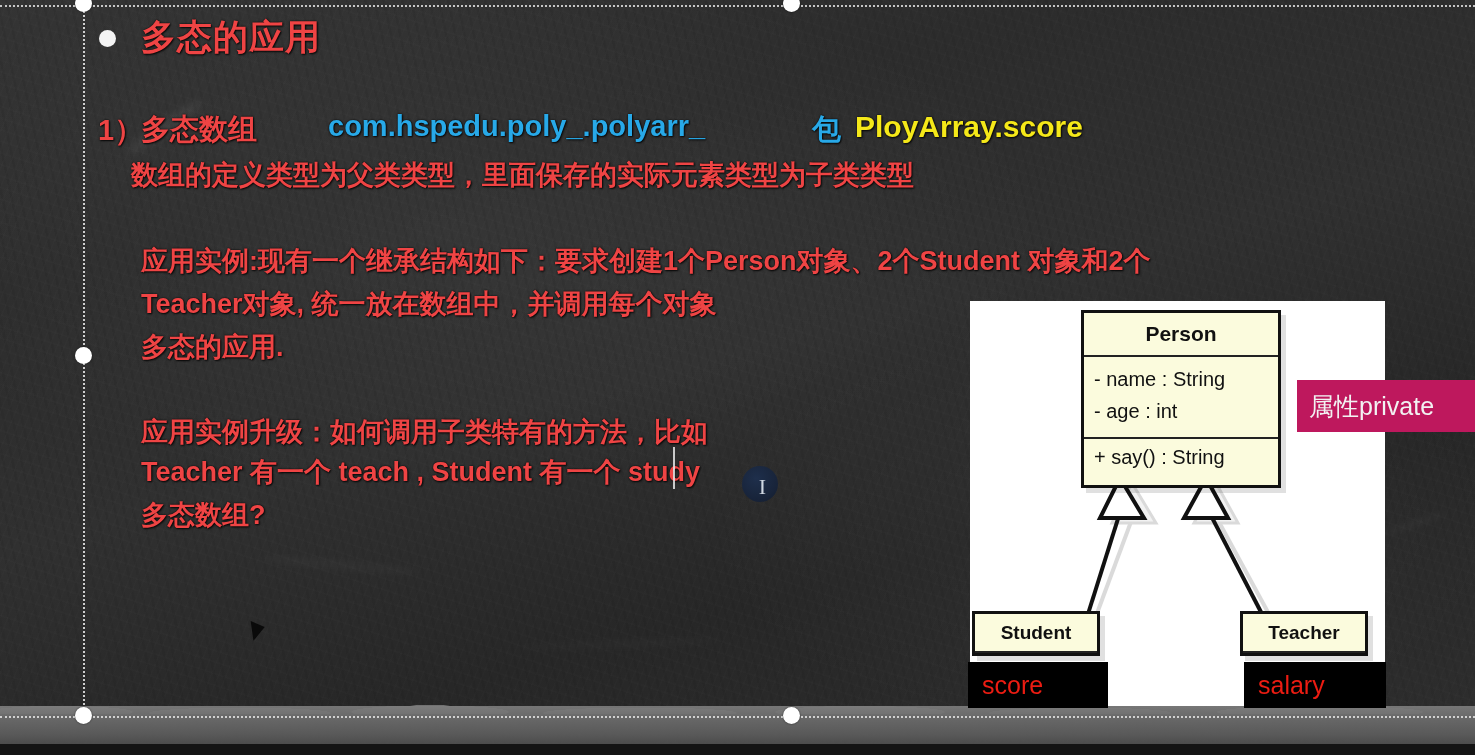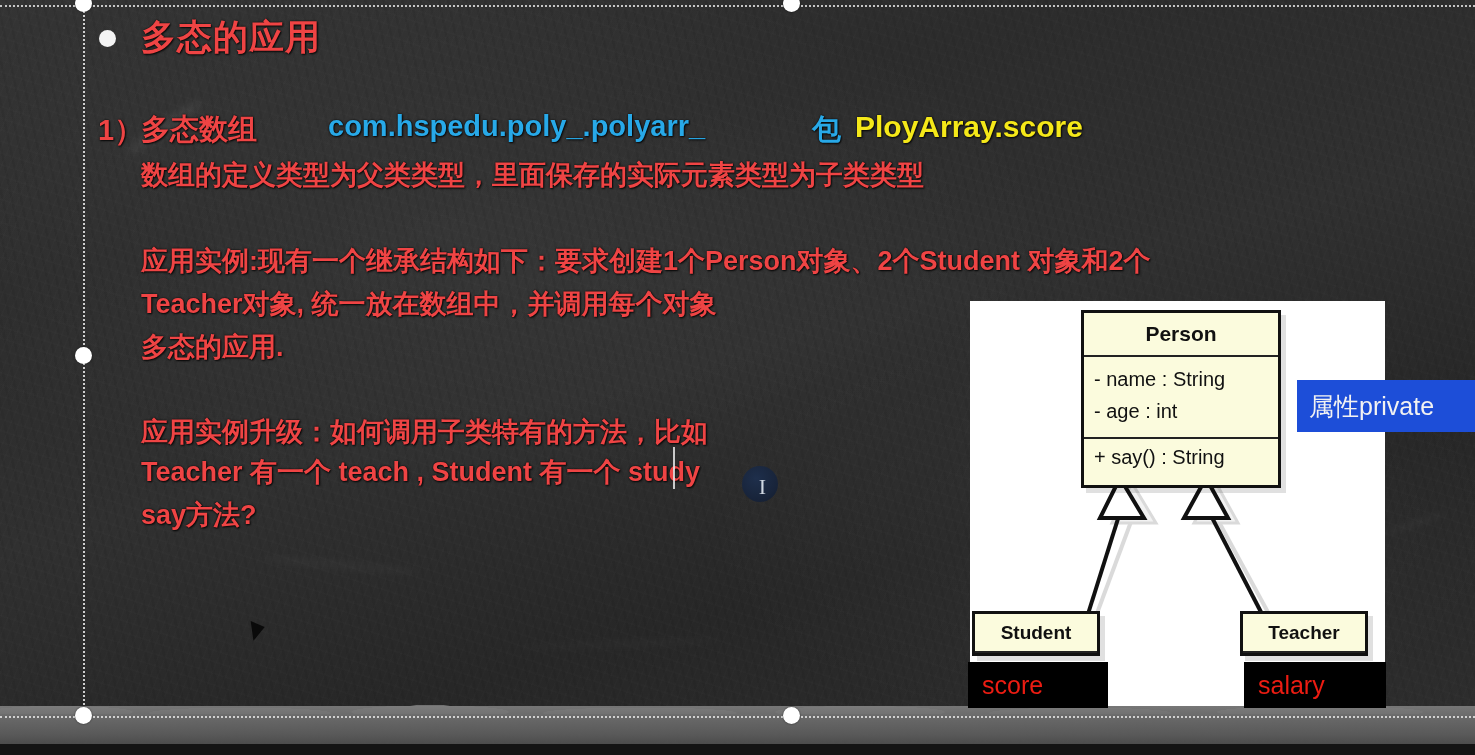--- a/index.html
+++ b/index.html
@@ -139,21 +139,21 @@
     color: #28a9e8;
   }
   .javafile {
     position: absolute;
     left: 855px; top: 110px;
     font-size: 30px;
     color: #f5e819;
   }
   .sub-line {
     position: absolute;
-    left: 141px; top: 157px;
+    left: 131px; top: 157px;
     font-size: 27px;
   }
   .para { position: absolute; font-size: 27px; line-height: 43px; }
   .p1 { left: 141px; top: 240px; }
   .p1b { left: 141px; top: 283px; }
   .p1c { left: 141px; top: 326px; }
   .p2 { left: 141px; top: 411px; }
   .p2b { left: 141px; top: 451px; }
   .p2c { left: 141px; top: 494px; }
 
@@ -260,21 +260,21 @@
     padding-left: 14px;
     box-sizing: border-box;
   }
   .chip-score { left: 968px; top: 662px; width: 140px; height: 46px; }
   .chip-salary { left: 1244px; top: 662px; width: 142px; height: 46px; }
 
   .tooltip {
     position: absolute;
     left: 1297px; top: 380px;
     width: 178px; height: 52px;
-    background: #1d4ed8;
+    background: #be185d;
     color: #f2f2f2;
     font-size: 25px;
     display: flex; align-items: center;
     padding-left: 12px;
     box-sizing: border-box;
     white-space: nowrap;
   }
 
   
   .click-dot {
@@ -336,21 +336,21 @@
   <div class="chalk pkg-bao">包</div>
   <div class="chalk javafile">PloyArray.score</div>
   <div class="chalk sub-line">数组的定义类型为父类类型，里面保存的实际元素类型为子类类型</div>
 
   <div class="chalk para p1">应用实例:现有一个继承结构如下：要求创建1个Person对象、2个Student 对象和2个</div>
   <div class="chalk para p1b">Teacher对象, 统一放在数组中，并调用每个对象</div>
   <div class="chalk para p1c">多态的应用.</div>
 
   <div class="chalk para p2">应用实例升级：如何调用子类特有的方法，比如</div>
   <div class="chalk para p2b">Teacher 有一个 teach , Student 有一个 study</div>
-  <div class="chalk para p2c">say方法?</div>
+  <div class="chalk para p2c">多态数组?</div>
 
   <div class="caret-line"></div>
   <div class="click-dot"></div>
   <div class="ibeam">I</div>
 
   <div class="arrow-cursor"></div>
 
   <div class="uml-panel">
     <svg width="415" height="405" style="position:absolute;left:0;top:0;">
 

